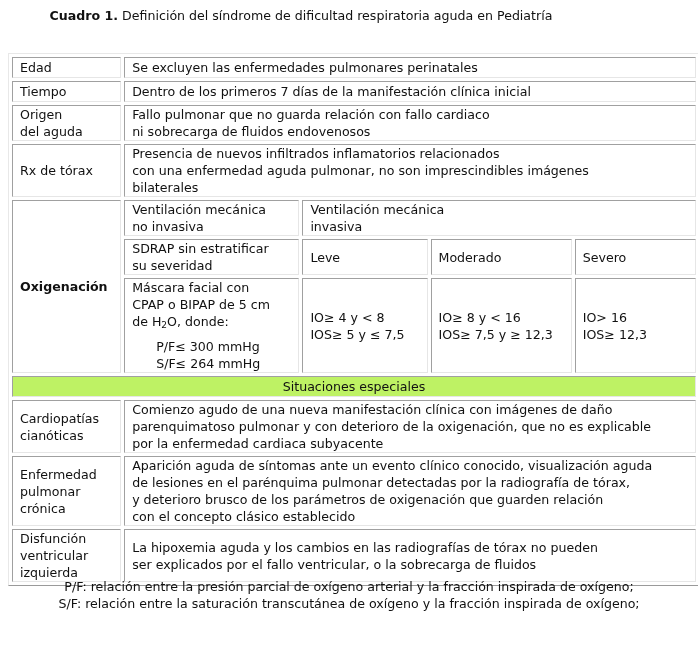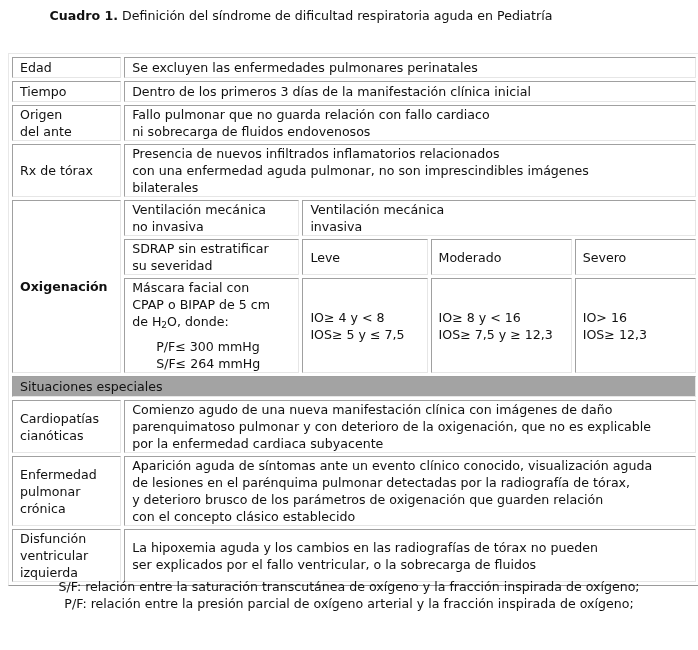--- a/index.html
+++ b/index.html
@@ -4,21 +4,21 @@
 <style>
   html, body { margin:0; padding:0; background:#ffffff; }
   body { width:698px; height:650px; overflow:hidden; font-family:"DejaVu Sans", sans-serif; color:#111; font-size:12.6px; position:relative; }
   .caption { position:absolute; top:6px; left:0; width:602px; text-align:center; line-height:20px; font-size:12.6px; }
   .caption b { font-weight:bold; }
   .tbl-wrap { position:absolute; top:53px; left:8px; width:692px; }
   table.main { border-collapse:separate; border-spacing:3px; width:692px; border:1px solid; border-color:#e8e8e8 #9a9a9a #9a9a9a #e8e8e8; table-layout:fixed; }
   table.main td { border:1px solid; border-color:#a0a0a0 #e6e6e6 #e6e6e6 #a0a0a0; padding:0 7px; vertical-align:middle; line-height:17px; font-size:12.6px; }
   .c { text-align:left; }
   .bold { font-weight:bold; }
-  .section td.sec { background:#a3a3a3; height:19px;margin-top:40px; }
+  .section td.sec { background:#bef264; text-align:center; height:19px;margin-top:40px; }
   .bottom td { vertical-align:bottom; padding-bottom:1px; }
   .indent { padding-left:24px; display:block; }
   sub { font-size:9px; vertical-align:-2px; line-height:0; }
   .footnote { position:absolute; top:578px; left:0; width:698px; text-align:center; font-size:12.6px; line-height:17px; }
   .line { display:block; }
 </style>
 </head>
 <body>
 
 <div class="caption">
@@ -36,27 +36,27 @@
   </colgroup>
 
   <tbody>
         <tr>
     <td style="height:19px">Edad</td>
     <td colspan="4">Se excluyen las enfermedades pulmonares perinatales</td>
   </tr>
 
   <tr>
     <td style="height:19px">Tiempo</td>
-    <td colspan="4">Dentro de los primeros 3 días de la manifestación clínica inicial</td>
+    <td colspan="4">Dentro de los primeros 7 días de la manifestación clínica inicial</td>
   </tr>
 
   <tr>
     <td>
       <span class="line">Origen</span>
-      <span class="line">del ante</span>
+      <span class="line">del aguda</span>
     </td>
     <td colspan="4">
       <span class="line">Fallo pulmonar que no guarda relación con fallo cardiaco</span>
       <span class="line">ni sobrecarga de fluidos endovenosos</span>
     </td>
   </tr>
 
   <tr>
     <td>Rx de tórax</td>
     <td colspan="4">
@@ -149,15 +149,15 @@
     <td colspan="4">
       <span class="line">La hipoxemia aguda y los cambios en las radiografías de tórax no pueden</span>
       <span class="line">ser explicados por el fallo ventricular, o la sobrecarga de fluidos</span>
     </td>
   </tr>
 </tbody>
     </table>
 </div>
 
 <div class="footnote">
+  <span class="line">P/F: relación entre la presión parcial de oxígeno arterial y la fracción inspirada de oxígeno;</span>
   <span class="line">S/F: relación entre la saturación transcutánea de oxígeno y la fracción inspirada de oxígeno;</span>
-  <span class="line">P/F: relación entre la presión parcial de oxígeno arterial y la fracción inspirada de oxígeno;</span>
 </div>
 
 </body></html>

